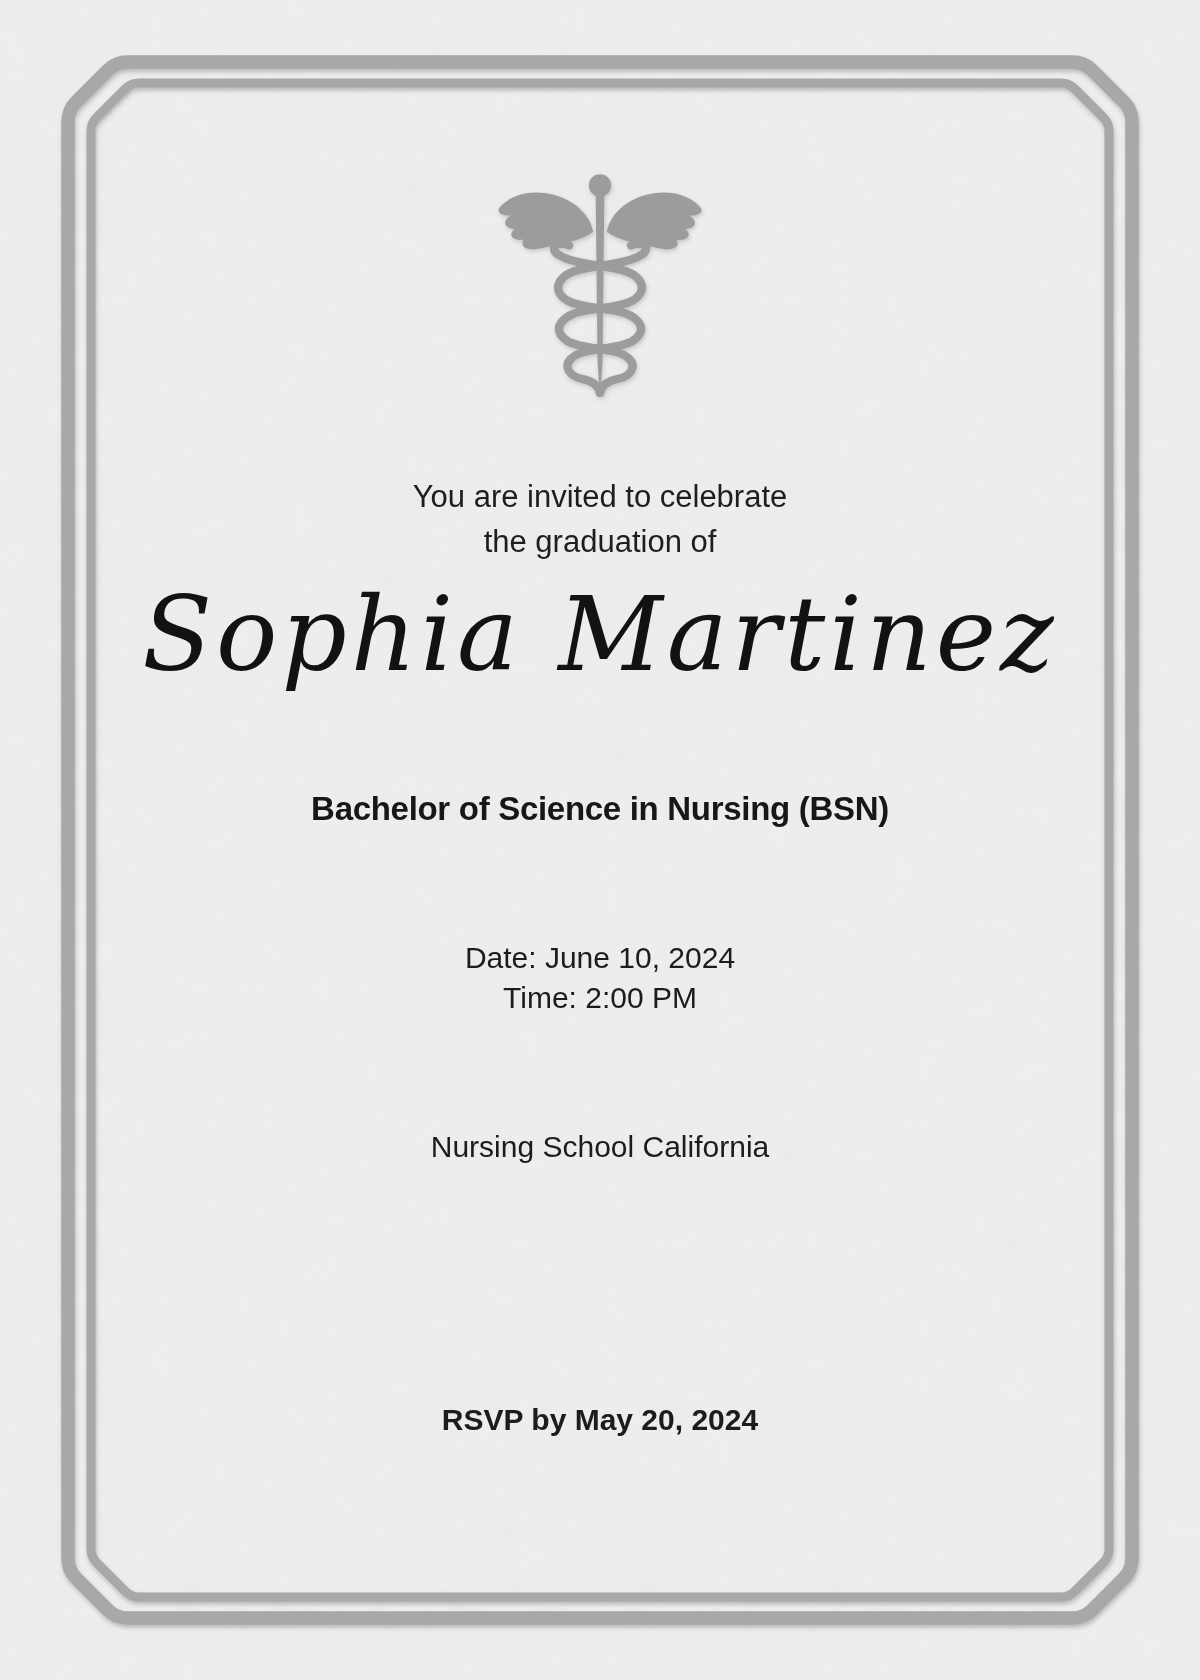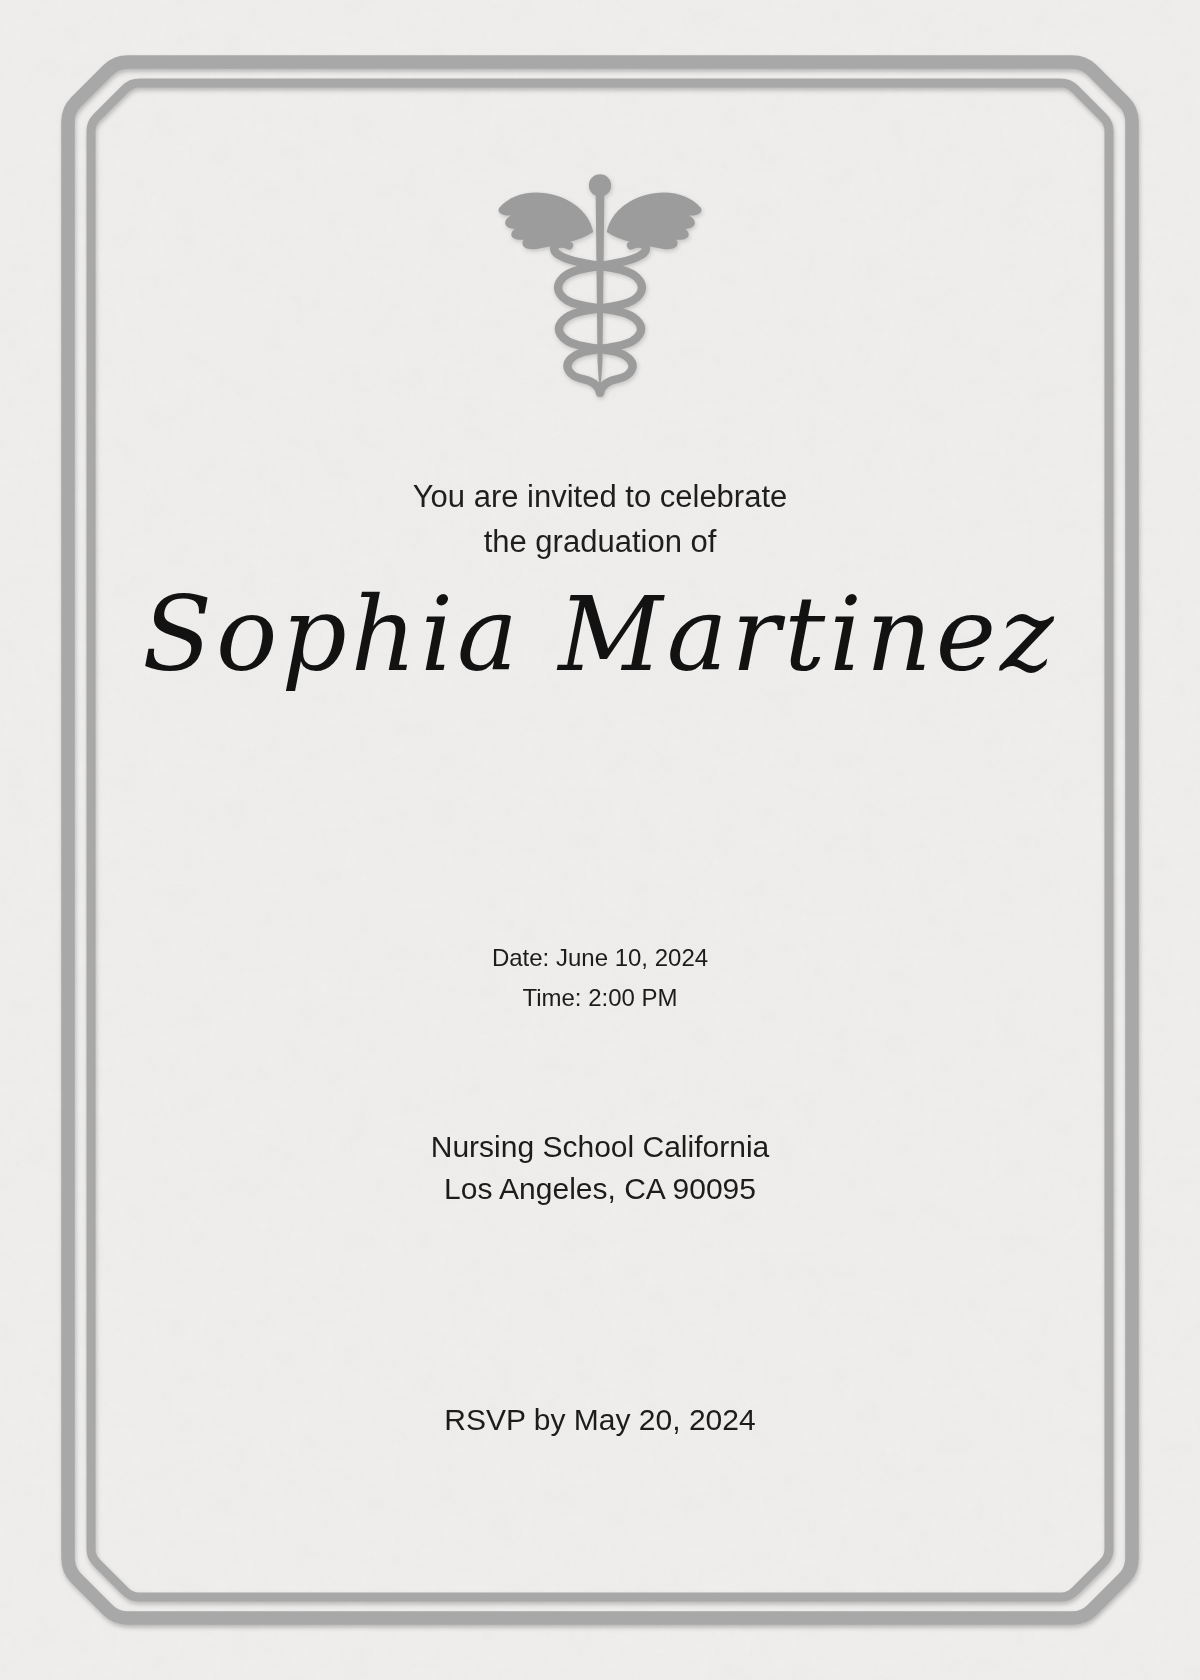--- a/index.html
+++ b/index.html
@@ -18,23 +18,23 @@
     filter:drop-shadow(1px 2px 2px rgba(120,120,120,0.35));
   }
   .center-text{position:absolute;left:0;right:0;text-align:center;margin-top:19px;}
   .intro{top:455px;font-size:31px;line-height:45px;color:#1e1e1e;}
   .grad-name{
     top:528px;height:175px;line-height:175px;
     font-family:"DejaVu Serif", serif;font-style:italic;
     font-size:102px;letter-spacing:4px;color:#121212;white-space:nowrap;
   }
   .degree{top:770px;font-size:33px;line-height:40px;font-weight:700;letter-spacing:-0.3px;color:#171717;}
-  .datetime{top:919px;font-size:24px;line-height:40px;}
+  .datetime{top:919px;font-size:30px;line-height:40px;}
   .venue{top:1107px;font-size:30px;line-height:42px;}
-  .rsvp{top:1380px;font-size:30px;line-height:42px;}
+  .rsvp{top:1380px;font-size:30px;line-height:42px;font-weight:bold;}
 </style>
 </head>
 <body>
 
 <div class="page">
 
   <svg class="grain" width="1200" height="1680">
     <filter id="grainF">
       <feTurbulence type="fractalNoise" baseFrequency="0.8" numOctaves="2" seed="7"></feTurbulence>
       <feColorMatrix type="matrix" values="0 0 0 0 0.25  0 0 0 0 0.25  0 0 0 0 0.25  0 0 0 0.05 0"></feColorMatrix>
@@ -104,28 +104,28 @@
     </g>
   </svg>
 
   <div class="center-text intro">
     <div>You are invited to celebrate</div>
     <div>the graduation of</div>
   </div>
 
   <div class="center-text grad-name">Sophia Martinez</div>
 
+  <div class="center-text degree">Bachelor of Science in Nursing (BSN)</div>
 
   <div class="center-text datetime">
     <div>Date: June 10, 2024</div>
     <div>Time: 2:00 PM</div>
   </div>
 
   <div class="center-text venue">
     <div>Nursing School California</div>
-    <div>Los Angeles, CA 90095</div>
   </div>
 
   <div class="center-text rsvp">
     <div>RSVP by May 20, 2024</div>
   </div>
 
 </div>
 
 </body></html>

